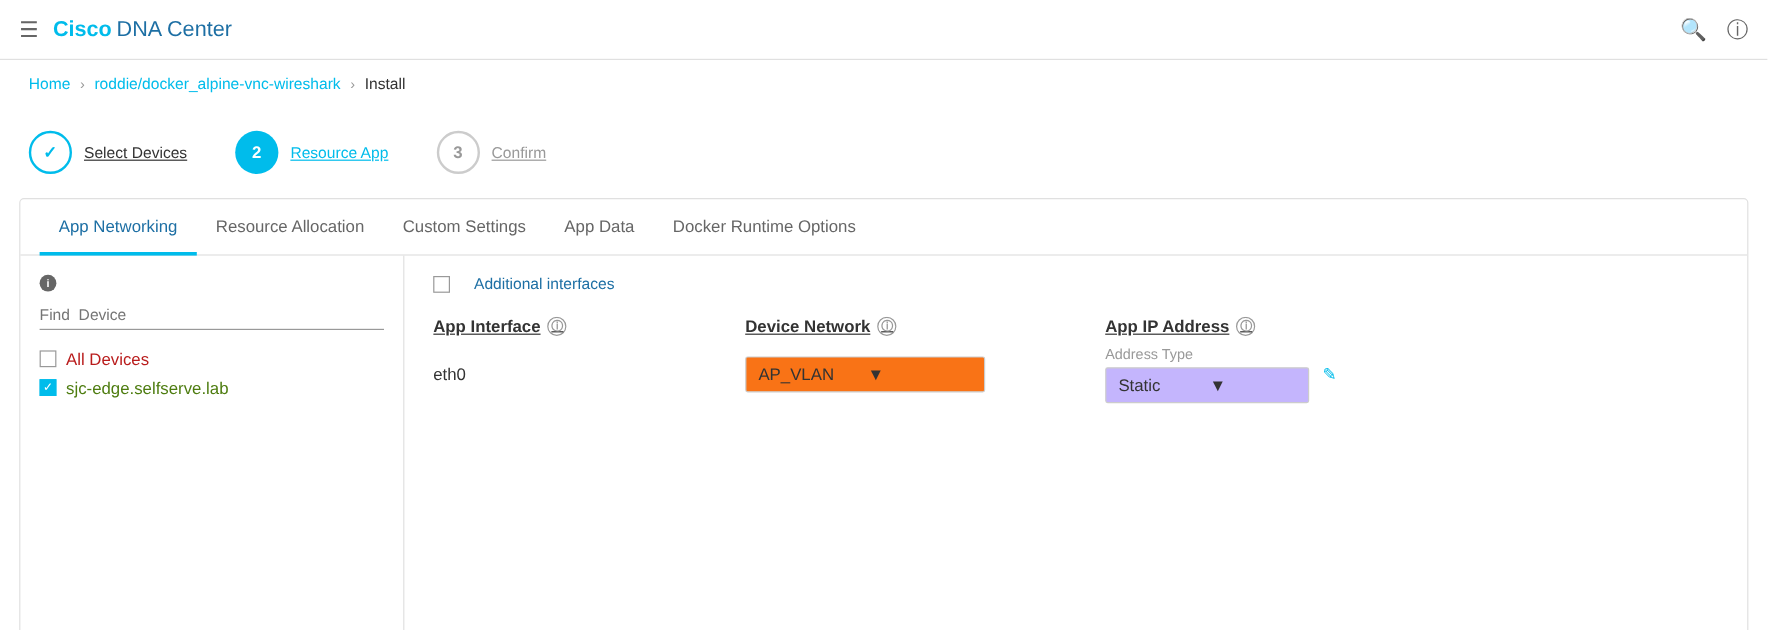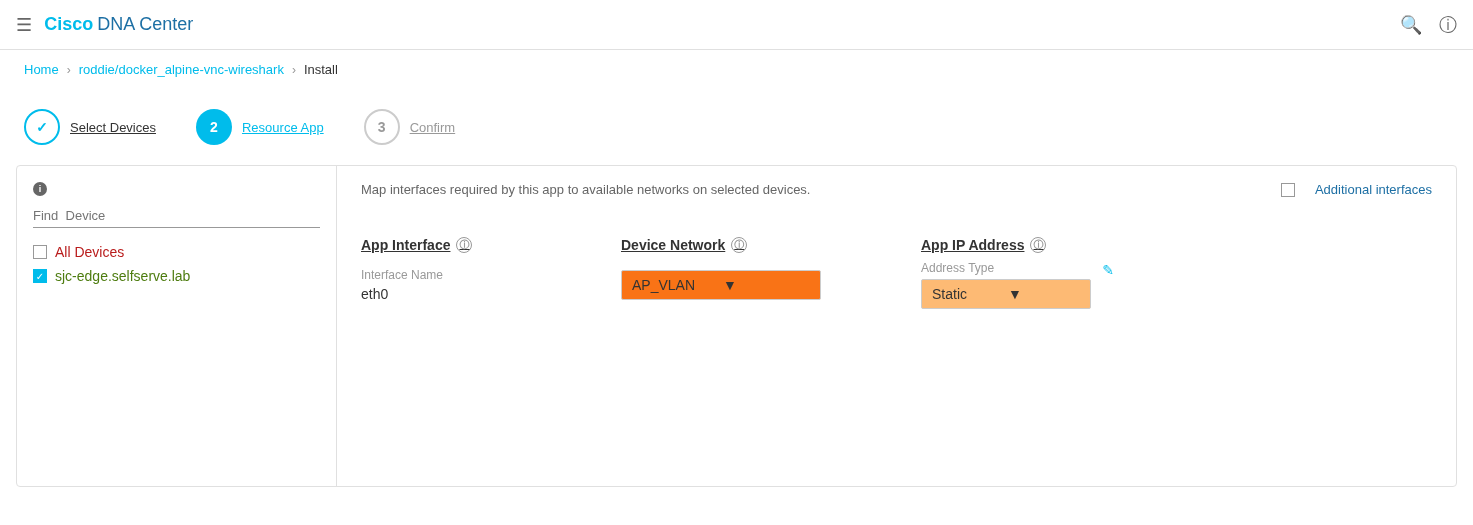--- a/index.html
+++ b/index.html
@@ -234,21 +234,21 @@
       font-weight: bold;
       cursor: pointer;
     }
 
     .network-row {
       display: flex;
       align-items: center;
     }
     .cell-app-iface { flex: 0 0 260px; }
     .cell-device-net { flex: 0 0 300px; }
-    .cell-app-ip { flex: 1; display: flex; align-items: flex-start; gap: 8px; }
+    .cell-app-ip { flex: 1; display: flex; align-items: center; gap: 8px; }
 
     .interface-label { font-size: 12px; color: #999; margin-bottom: 4px; }
     .interface-value { font-size: 14px; color: #333; }
 
     .select-network-label { font-size: 12px; color: #999; margin-bottom: 4px; }
     .select-dropdown {
       display: flex;
       border: 1px solid #ccc;
       border-radius: 2px;
       padding: 6px 10px;
@@ -261,21 +261,21 @@
     .chevron-down { font-size: 10px; color: #666; }
 
     .address-type-label { font-size: 12px; color: #999; margin-bottom: 4px; }
     .address-dropdown {
       display: flex;
       align-items: center;
       border: 1px solid #ccc;
       border-radius: 2px;
       padding: 6px 10px;
       width: 170px;
-      background: #fdba74;
+      background: #c4b5fd;
       cursor: pointer;
       gap: 4px;
     }
     .address-dropdown span { flex: 1; font-size: 14px; color: #333; }
 
     .edit-icon {
       width: 18px; height: 18px;
       color: #00bceb;
       font-size: 14px;
       cursor: pointer;
@@ -322,20 +322,27 @@
   </div>
 
   <div class="step">
     <div class="step-circle inactive">3</div>
     <span class="step-label inactive">Confirm</span>
   </div>
 </div>
 
 <div class="main-content">
 
+  <div class="tabs">
+    <div class="tab active">App Networking</div>
+    <div class="tab">Resource Allocation</div>
+    <div class="tab">Custom Settings</div>
+    <div class="tab">App Data</div>
+    <div class="tab">Docker Runtime Options</div>
+  </div>
 
   <div class="tab-content">
 
     <div class="device-panel">
       <div class="find-device-label">
         <span class="info-icon-sm">i</span>
       </div>
       <input class="find-input" type="text" placeholder="Find  Device" style="">
 
       <div class="all-devices-row">
@@ -345,21 +352,20 @@
 
       <div class="device-row">
         <span class="checkbox-checked">✓</span>
         <span class="device-name">sjc-edge.selfserve.lab</span>
       </div>
     </div>
 
     <div class="network-panel">
 
       <div style="display:flex; justify-content:space-between; align-items:flex-start; margin-bottom:20px;">
-        <span class="map-description">Map interfaces required by this app to available networks on selected devices.</span>
         <div class="additional-interfaces">
           <span class="add-iface-checkbox"></span>
           <span>Additional interfaces</span>
         </div>
       </div>
 
       <div class="network-header-row">
         <div class="network-col col-app-iface">
           <span>App Interface</span>
           <span class="info-icon">ⓘ</span>
@@ -370,21 +376,20 @@
         </div>
         <div class="network-col col-app-ip">
           <span>App IP Address</span>
           <span class="info-icon">ⓘ</span>
         </div>
       </div>
 
       <div class="network-row">
 
         <div class="cell-app-iface">
-          <div class="interface-label">Interface Name</div>
           <div class="interface-value">eth0</div>
         </div>
 
         <div class="cell-device-net">
           <div class="select-dropdown">
             <span>AP_VLAN</span>
             <span class="chevron-down">▼</span>
           </div>
         </div>
 

